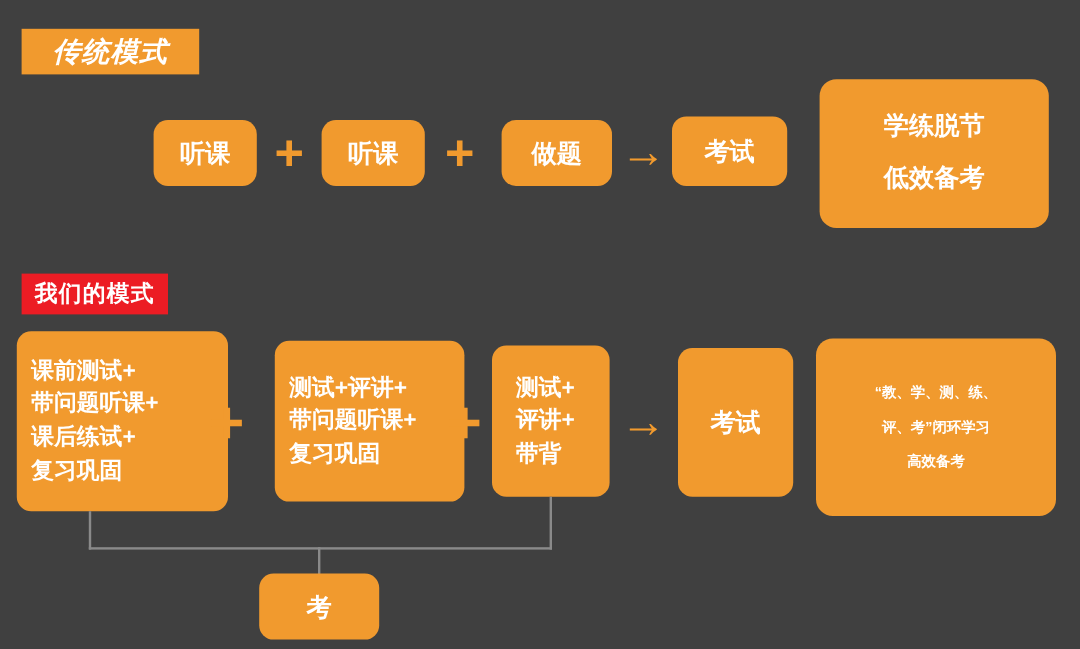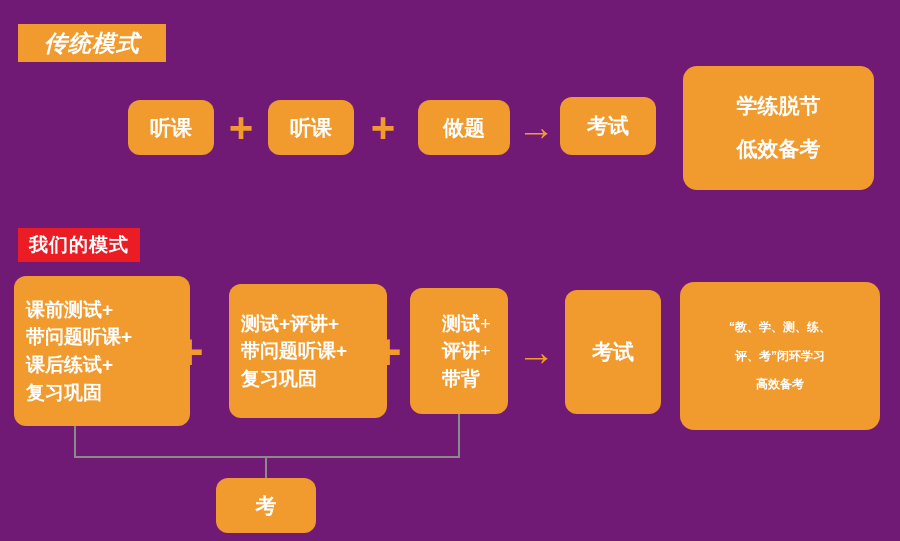--- a/index.html
+++ b/index.html
@@ -1,17 +1,17 @@
 <!DOCTYPE html>
 <html><head>
 <meta charset="utf-8">
 <style>
   html,body{margin:0;padding:0;background:#ffffff;}
   #canvas{
-    position:relative;width:900px;height:541px;background:#701a75;overflow:hidden;
+    position:relative;width:900px;height:541px;background:#404040;overflow:hidden;
     font-family:"Liberation Sans","DejaVu Sans",sans-serif;
   }
   .tag{
     position:absolute;display:flex;align-items:center;justify-content:center;
     color:#ffffff;font-weight:bold;
   }
   .tag.trad{background:#F19A2E;font-size:23px;font-style:italic;letter-spacing:1px;}
   .tag.ours{background:#EC1C24;font-size:19px;font-style:normal;font-weight:bold;letter-spacing:1px;margin-top:29px;}
   .box{
     position:absolute;background:#F19A2E;border-radius:12px;color:#ffffff;
@@ -69,21 +69,21 @@
   <div class="op plus2" style="left:168px;top:322px;width:42px;height:60px;">+</div>
 
   <div class="box multi" style="left:206px;top:284px;width:158px;height:134px;margin-left:23px;">
     <span>测试+评讲+</span>
     <span>带问题听课+</span>
     <span>复习巩固</span>
   </div>
 
   <div class="op plus2" style="left:366px;top:322px;width:42px;height:60px;">+</div>
 
-  <div class="box multi" style="left:410px;top:288px;width:98px;height:126px;padding-left:32px;font-family:Liberation Serif, serif;">
+  <div class="box multi" style="left:410px;top:288px;width:98px;height:126px;padding-left:20px;">
     <span>测试+</span>
     <span>评讲+</span>
     <span>带背</span>
   </div>
 
   <div class="op arrow" style="left:514px;top:322px;width:44px;height:60px;">→</div>
 
   <div class="box small" style="left:565px;top:290px;width:96px;height:124px;">考试</div>
 
   <div class="box result" style="left:680px;top:282px;width:200px;height:148px;font-size:12px;">

